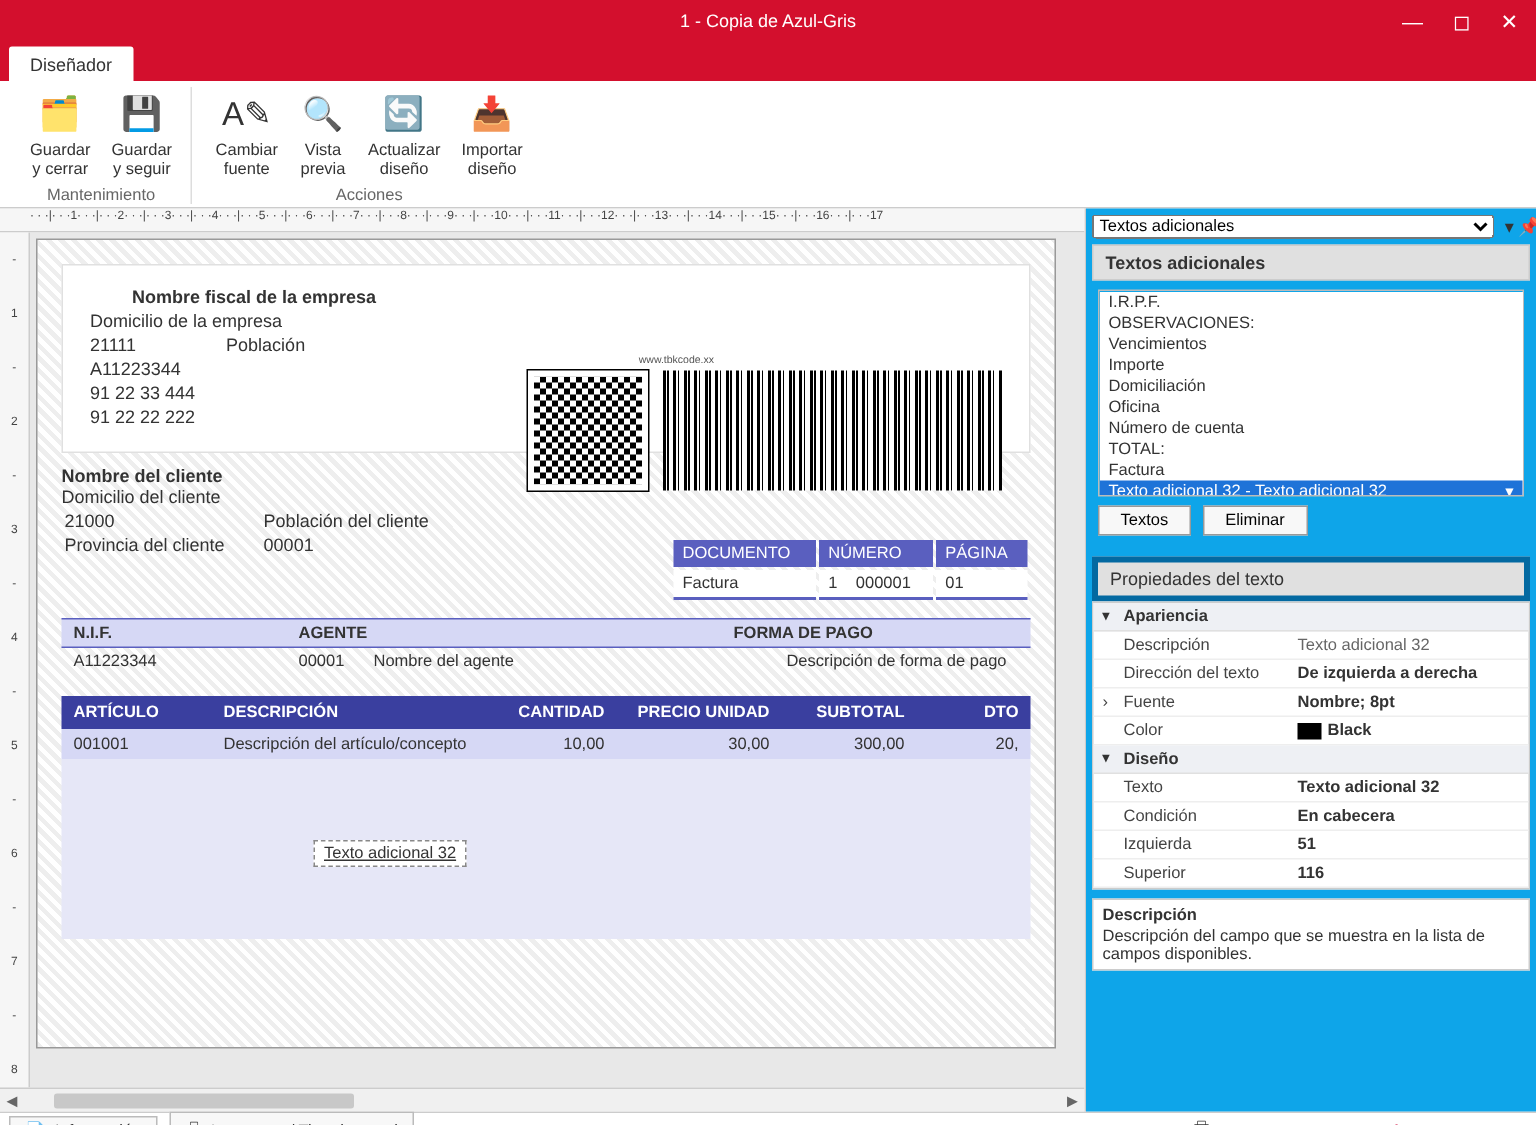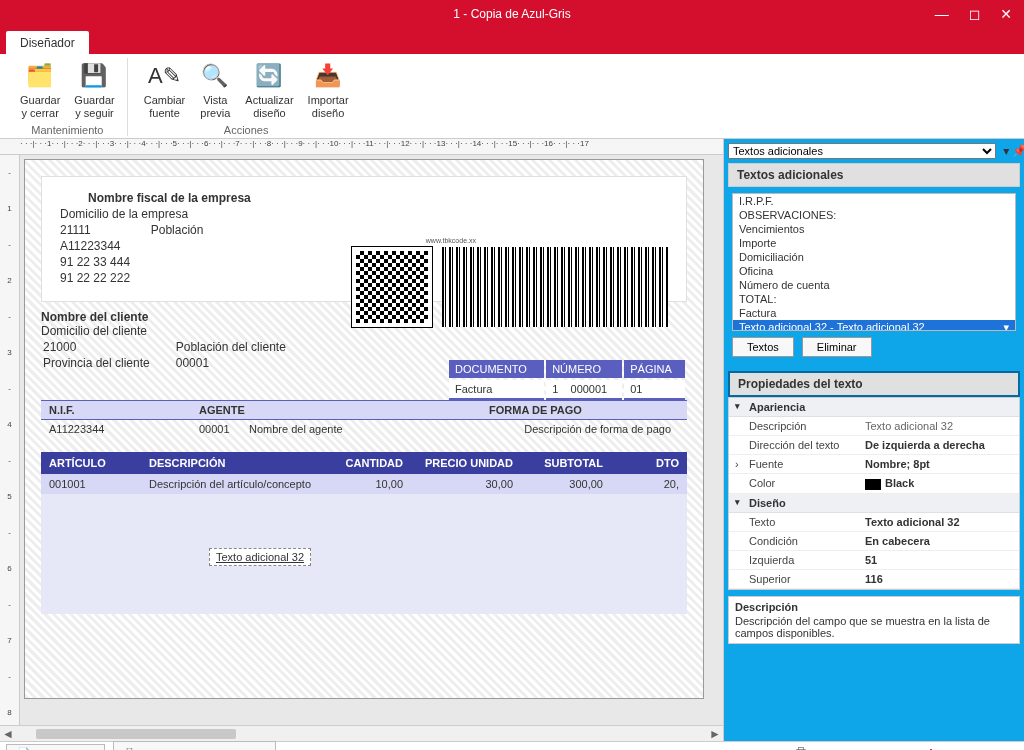--- a/index.html
+++ b/index.html
@@ -37,21 +37,21 @@
 .bc-label { position: absolute; right: 210px; top: 60px; font-size: 7px; color: #555; }
 
 .client { font-size: 12px; margin-bottom: 10px; }
 .client .bold { font-weight: bold; }
 .client table td { padding-right: 24px; }
 
 .doc-table { width: 240px; position: absolute; right: 16px; top: 198px; font-size: 11px; }
 .doc-table th { background: #5a5fbf; color: #fff; padding: 3px 6px; text-align: left; font-weight: normal; }
 .doc-table td { background: #fff; padding: 3px 6px; border-bottom: 2px solid #5a5fbf; }
 
-.bar-row { margin-top: 28px; }
+.bar-row { margin-top: 40px; }
 .bar-head { background: #d6d8f5; border-top: 1px solid #5a5fbf; border-bottom: 1px solid #5a5fbf; display: flex; font-size: 11px; color: #333; }
 .bar-head div { padding: 3px 8px; font-weight: bold; }
 .bar-body { display: flex; font-size: 11px; padding: 3px 8px; }
 .bar-body div { padding: 0 8px 0 0; }
 
 .items-head { background: #3a3f9f; color: #fff; display: flex; font-size: 11px; margin-top: 14px; }
 .items-head div { padding: 5px 8px; font-weight: bold; }
 .items-row { display: flex; background: #d6d8f5; font-size: 11px; }
 .items-row div { padding: 4px 8px; }
 .items-area { background: #e6e7f7; height: 120px; position: relative; }
@@ -65,21 +65,21 @@
 .right-panel { width: 300px; background: #0ea5e9; display: flex; flex-direction: column; }
 .panel-select { margin: 4px; width: calc(100% - 24px); display: inline-block; }
 .pin { display: inline-block; width: 12px; text-align: center; }
 .panel-header { background: #e0e0e0; padding: 4px 8px; font-weight: bold; font-size: 12px; border: 1px solid #ccc; margin: 0 4px; }
 .listbox { background: #fff; border: 1px solid #bbb; margin: 6px 8px; height: 138px; overflow-y: scroll; font-size: 11px; }
 .listbox div { padding: 1px 6px; }
 .listbox .sel { background: #1e73d8; color: #fff; }
 .list-btns { margin: 0 8px 8px; display: flex; gap: 8px; }
 .list-btns button { padding: 3px 14px; font-size: 11px; border: 1px solid #999; background: #f8f8f8; cursor: pointer; }
 
-.props-header { background: #e0e0e0; padding: 4px 8px; font-weight: bold; font-size: 12px; border: 2px solid #0369a1; margin: 6px 4px 0; }
+.props-header { background: #e0e0e0; padding: 4px 8px; font-weight: normal; font-size: 12px; border: 4px solid #0369a1; margin: 6px 4px 0; }
 .props { margin: 0 4px; border: 1px solid #ccc; background: #fff; font-size: 11px; }
 .props .cat { background: #eef0f4; font-weight: bold; padding: 3px 20px; border-bottom: 1px solid #e0e0e0; position: relative; }
 .props .cat::before { content: "▾"; position: absolute; left: 6px; font-size: 9px; }
 .props .row { display: flex; border-bottom: 1px solid #eee; }
 .props .row .k { width: 130px; padding: 3px 6px 3px 20px; color: #444; }
 .props .row .v { flex: 1; padding: 3px 6px; font-weight: bold; }
 .props .row .v.normal { font-weight: normal; color: #666; }
 .swatch { display: inline-block; width: 16px; height: 11px; background: #000; vertical-align: middle; margin-right: 4px; }
 
 .desc-box { margin: 6px 4px; border: 1px solid #ccc; background: #fff; padding: 4px 6px; font-size: 11px; }

